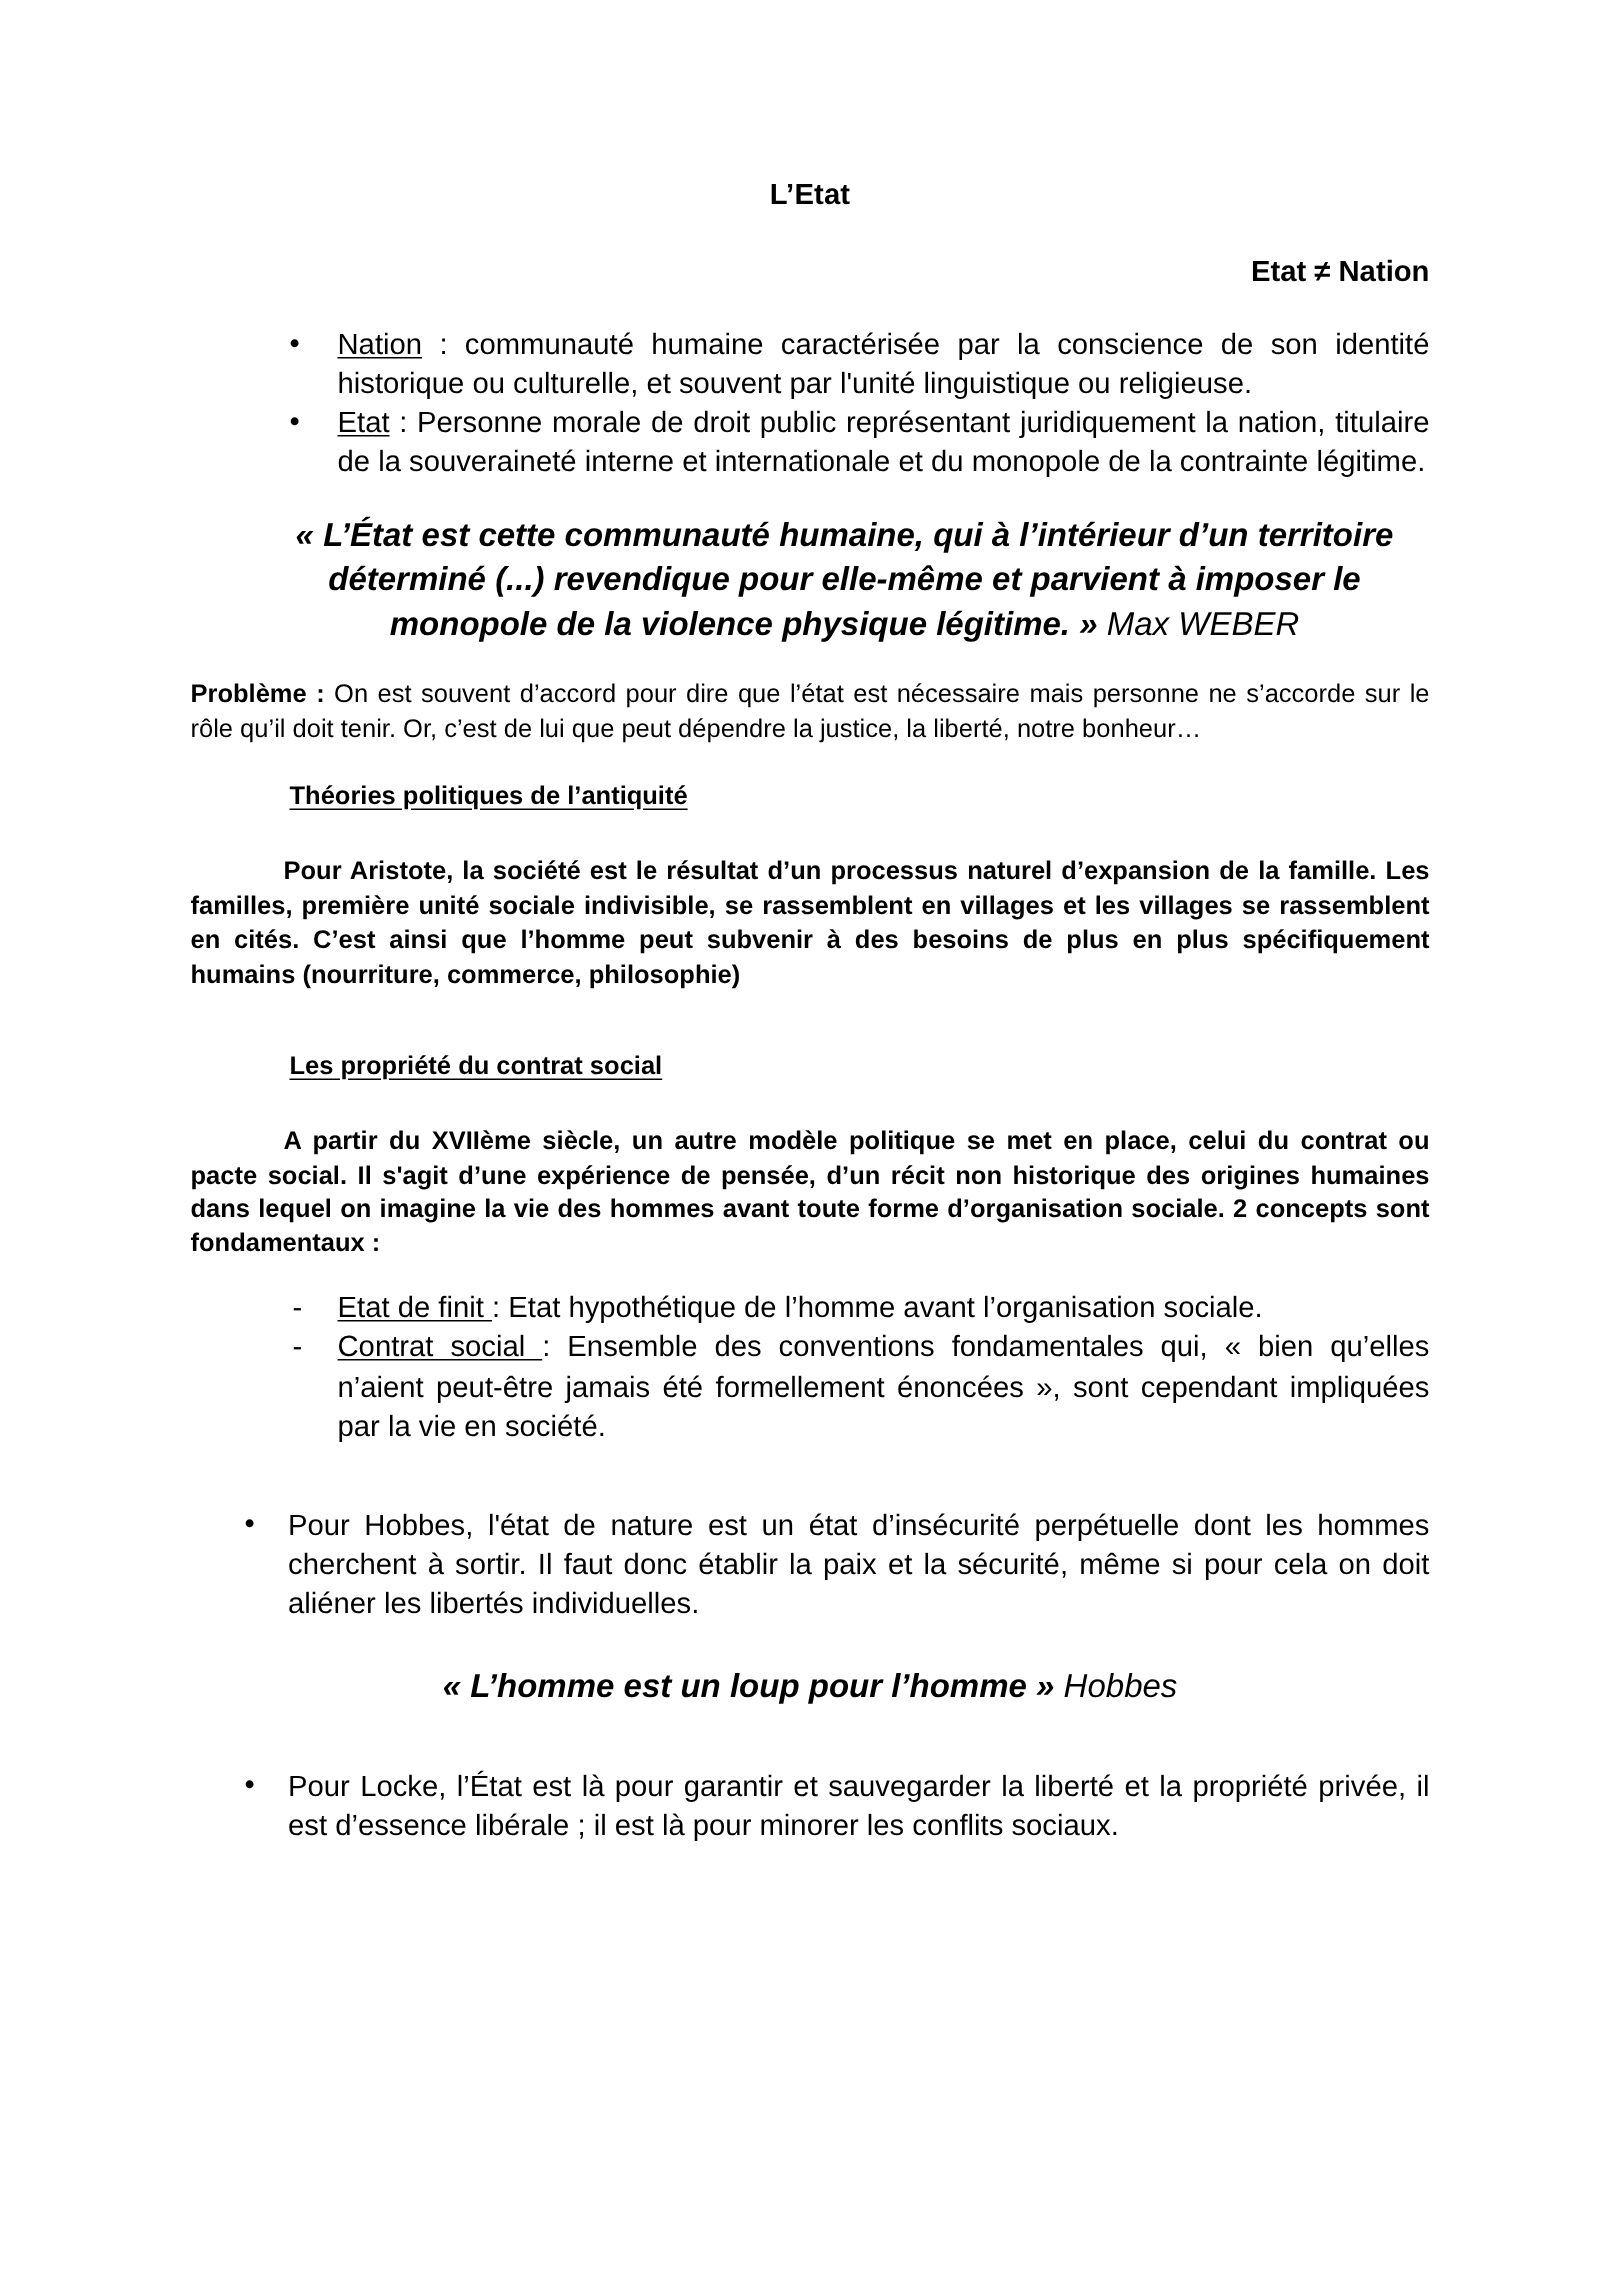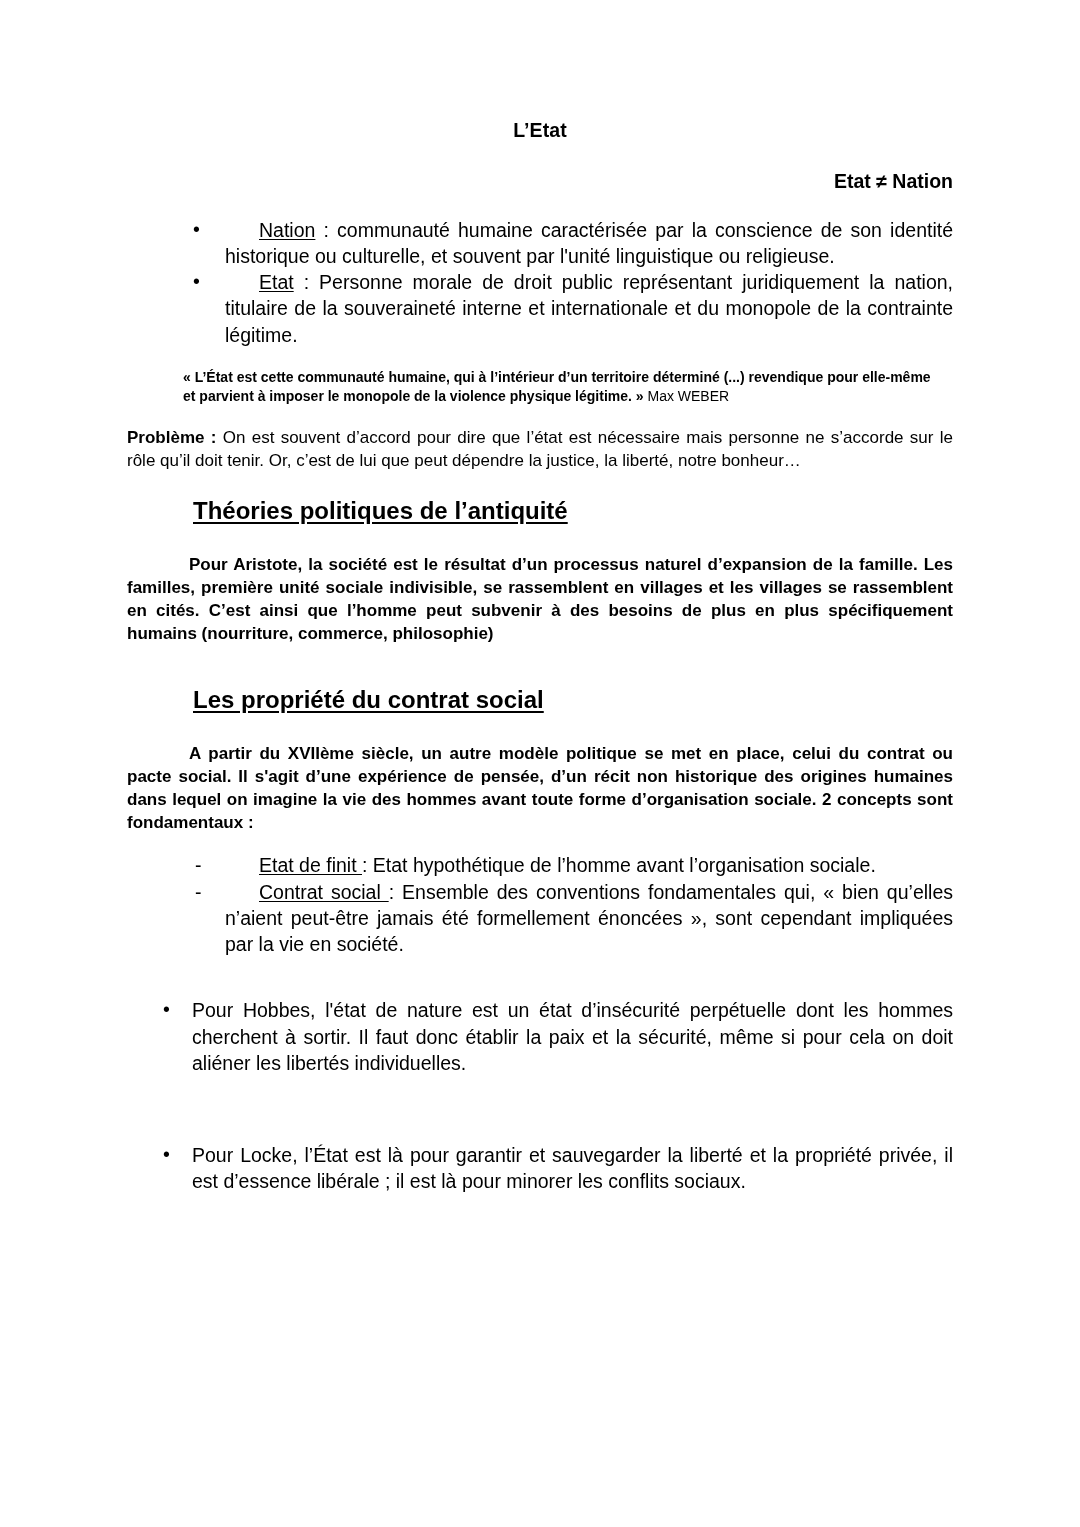--- a/index.html
+++ b/index.html
@@ -46,21 +46,21 @@
     font-weight: bold;
     font-size: 19.5px;
     line-height: 1.3;
     margin: 0 0 22px 0;
     text-align: right;
   }
 
   
   .sub-heading {
     font-weight: bold;
-    font-size: 24px;
+    font-size: 17px;
     line-height: 1.3;
     text-decoration: underline;
     text-underline-offset: 3px;
     margin: 0 0 14px 0;
     padding-left: 66px;
   }
 
   
   ul.bullets {
     list-style: none;
@@ -119,36 +119,38 @@
     line-height: 1.345;
     text-align: justify;
   }
   p.body.indent-first {
     text-indent: 62px;
     font-weight: bold;
   }
 
   
   .quote {
-    font-size: 14px;
-    line-height: 1.345;
-    margin: 0;
+    text-align: center;
+    font-size: 22px;
+    line-height: 1.345;
+    margin: 0;
+    font-style: italic;
   }
   .quote .q-text {
     font-weight: bold;
   }
   .quote .q-author {
     font-weight: normal;
   }
   .quote.block {
     padding-left: 56px;
     padding-right: 10px;
   }
 
-  .u { text-decoration: underline; text-underline-offset: 2px; margin-left: 34px; }
+  .u { text-decoration: underline; text-underline-offset: 2px; }
   .b { font-weight: bold; }
   .sp-14 { height: 14px; }
   .sp-18 { height: 18px; }
   .sp-20 { height: 20px; }
   .sp-22 { height: 22px; }
   .sp-26 { height: 26px; }
   .sp-40 { height: 40px; }
 </style>
 </head>
 <body>
@@ -210,20 +212,21 @@
     <div class="sp-40"></div>
 
     <ul class="bullets level-a">
       <li>
         <span class="marker">•</span><span>Pour Hobbes, l'état de nature est un état d’insécurité perpétuelle dont les hommes cherchent à sortir. Il faut donc établir la paix et la sécurité, même si pour cela on doit aliéner les libertés individuelles.</span>
       </li>
     </ul>
 
     <div class="sp-26"></div>
 
+    <p class="quote"><span class="q-text">« L’homme est un loup pour l’homme »</span><span class="q-author"> Hobbes</span></p>
 
     <div class="sp-40"></div>
 
     <ul class="bullets level-a">
       <li>
         <span class="marker">•</span><span>Pour Locke, l’État est là pour garantir et sauvegarder la liberté et la propriété privée, il est d’essence libérale ; il est là pour minorer les conflits sociaux.</span>
       </li>
     </ul>
 
     <div class="sp-26"></div>

